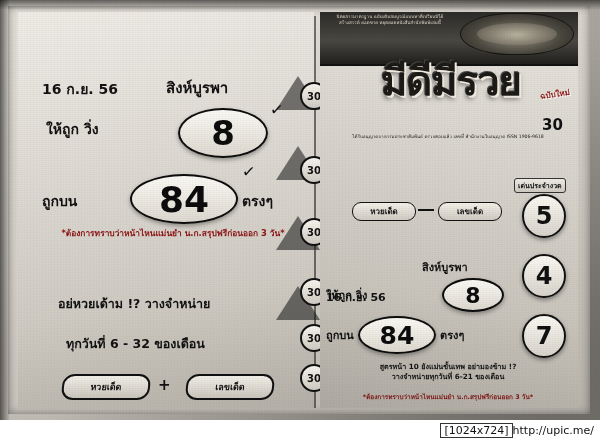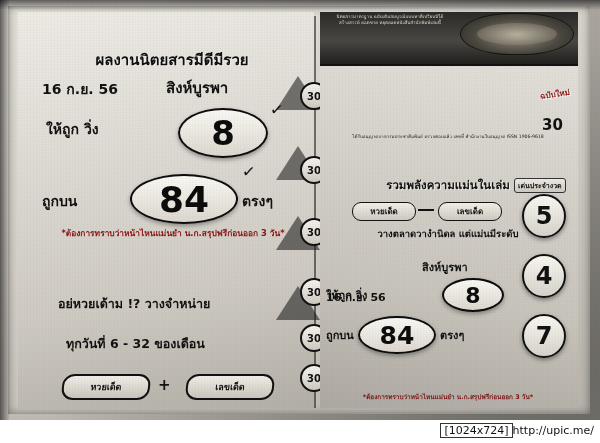--- a/index.html
+++ b/index.html
@@ -151,21 +151,20 @@
 </head>
 <body>
 
 <div id="sheet">
 
   <div class="paper"></div>
 
   <div class="poster">
 
     <div class="col-left">
-      <div class="l-title">ผลงานนิตยสารมีดีมีรวย</div>
       <div class="l-date">16 ก.ย. 56</div>
       <div class="l-zodiac">สิงห์บูรพา</div>
 
       <div class="l-haithuk">ให้ถูก วิ่ง</div>
       <div class="oval l8">8</div>
       <div class="tick t1">✓</div>
       <div class="tick t2">✓</div>
 
       <div class="l-thukbon">ถูกบน</div>
       <div class="oval l84">84</div>
@@ -194,51 +193,52 @@
       <div class="stamp" style="left:292px;top:318px;">30</div>
       <div class="stamp" style="left:292px;top:358px;">30</div>
     </div>
 
     <div class="col-right"></div>
     <div class="hdr-band"></div>
     <div class="hdr-tiny">นิตยสารมาตรฐาน ฉบับเดิมสมบูรณ์แบบหาที่เปรียบมิได้ สร้างสรรค์ ยอดขาย หยุดยอดหนังสือสำนักพิมพ์เล่มนี้</div>
     <div class="hdr-wreath"></div>
 
     <div class="mast">
+      <div class="mast-text">มีดีมีรวย</div>
       <div class="mast-badge">ฉบับใหม่</div>
     </div>
 
     <div class="issue-num">30</div>
     <div class="sub-line">ได้รับอนุญาตจากกรมประชาสัมพันธ์ ตรวจสอบแล้ว เลขที่ สำนักงานใบอนุญาต  ISSN 1906-9618</div>
 
-    <div class="r-head3">รวมพลังความแม่นในเล่ม</div>
 
     <div class="pill-row">
       <div class="pill a">หวยเด็ด</div>
       <div class="pill-dash"></div>
       <div class="pill b">เลขเด็ด</div>
     </div>
 
-    <div class="r-line4">วางตลาดวางำนิดล แต่แม่นมีระดับ</div>
 
     <div class="r-line6">16 ก.ย. 56</div>
     <div class="r-line6" style="left:414px;top:252px;width:120px;">สิงห์บูรพา</div>
 
     <div class="r-line6" style="top:280px;">ให้ถูก วิ่ง</div>
     <div class="oval r8">8</div>
 
     <div class="r-line7">ถูกบน</div>
     <div class="oval r84">84</div>
     <div class="r-trong">ตรงๆ</div>
 
     <div class="circ-label">เด่นประจำงวด</div>
     <div class="circ c5">5</div>
     <div class="circ c4">4</div>
     <div class="circ c7">7</div>
 
+    <div class="r-foot1" style="white-space:pre-line;">สูตรหน้า 10 ยังแม่นขั้นเทพ อย่ามองข้าม !?
+วางจำหน่ายทุกวันที่ 6-21 ของเดือน</div>
     <div class="r-foot2">*ต้องการทราบว่าหน้าไหนแม่นยำ น.ก.สรุปฟรีก่อนออก 3 วัน*</div>
   </div>
 
   <div class="grain"></div>
   <div class="shadowtop"></div>
   <div class="shadowleft"></div>
 
   <div class="caption"></div>
   <div class="cap-box">
     <span class="cap-dim">[1024x724]</span><span>http://upic.me/</span>

